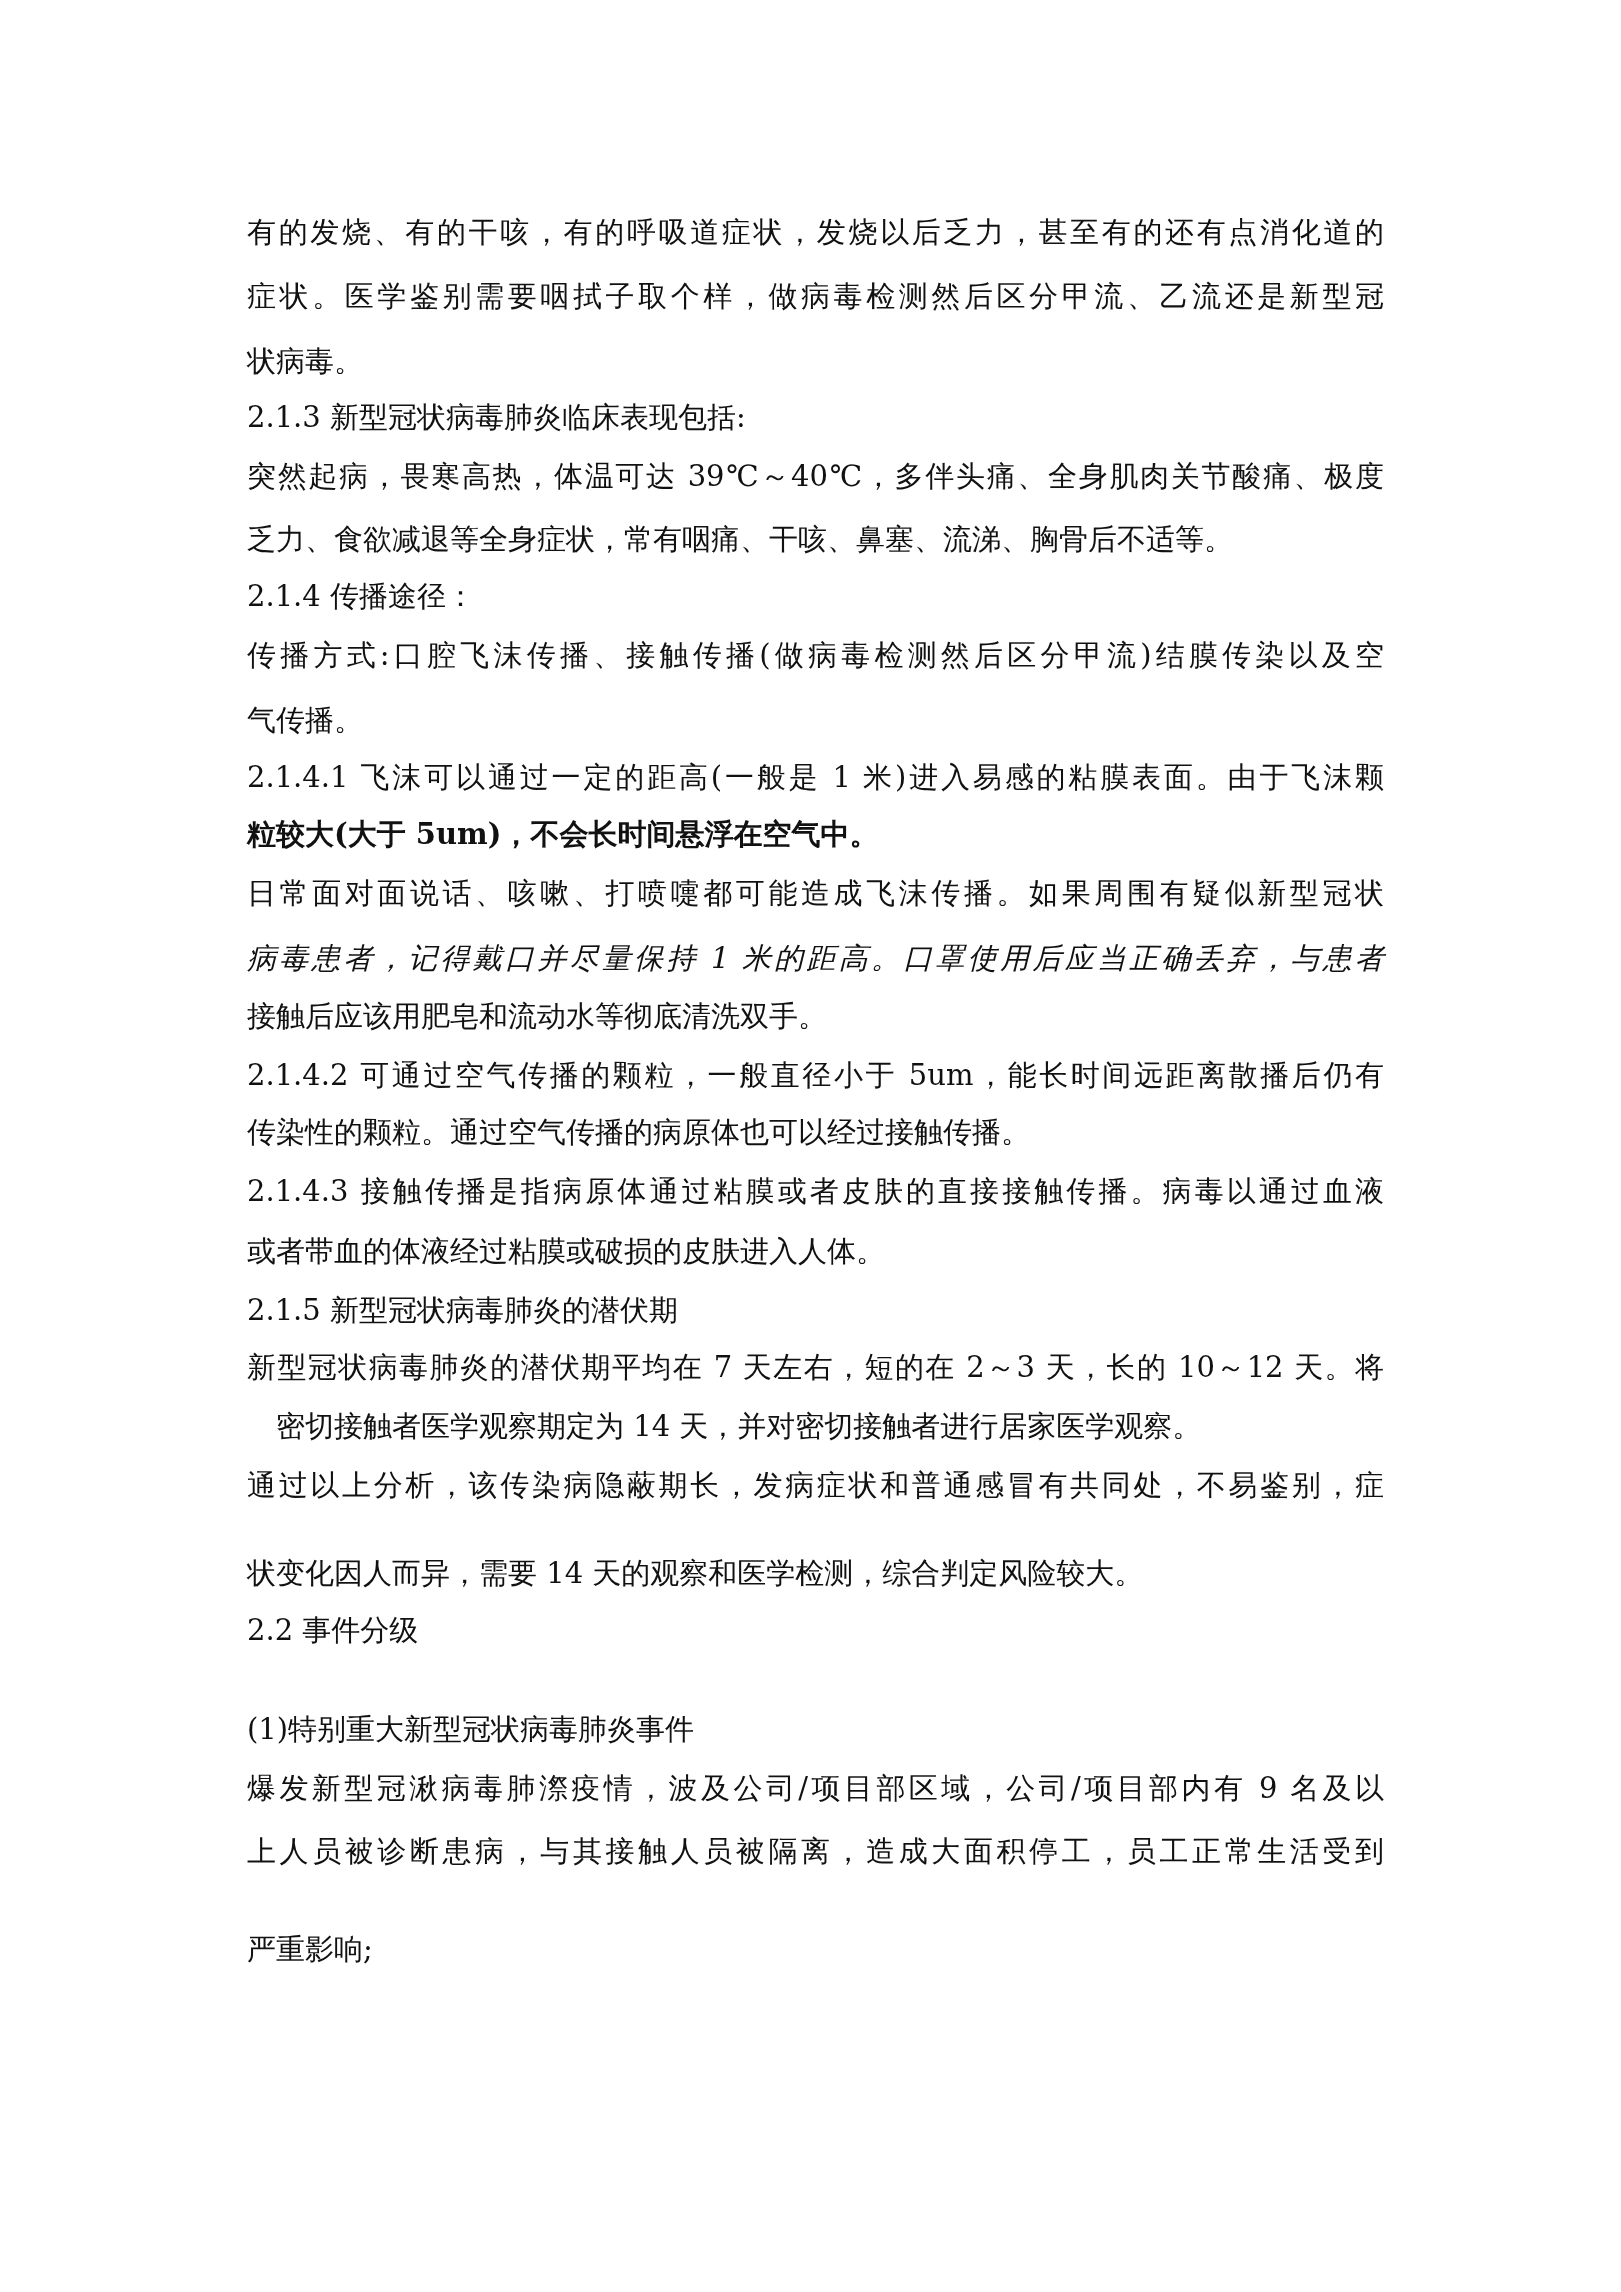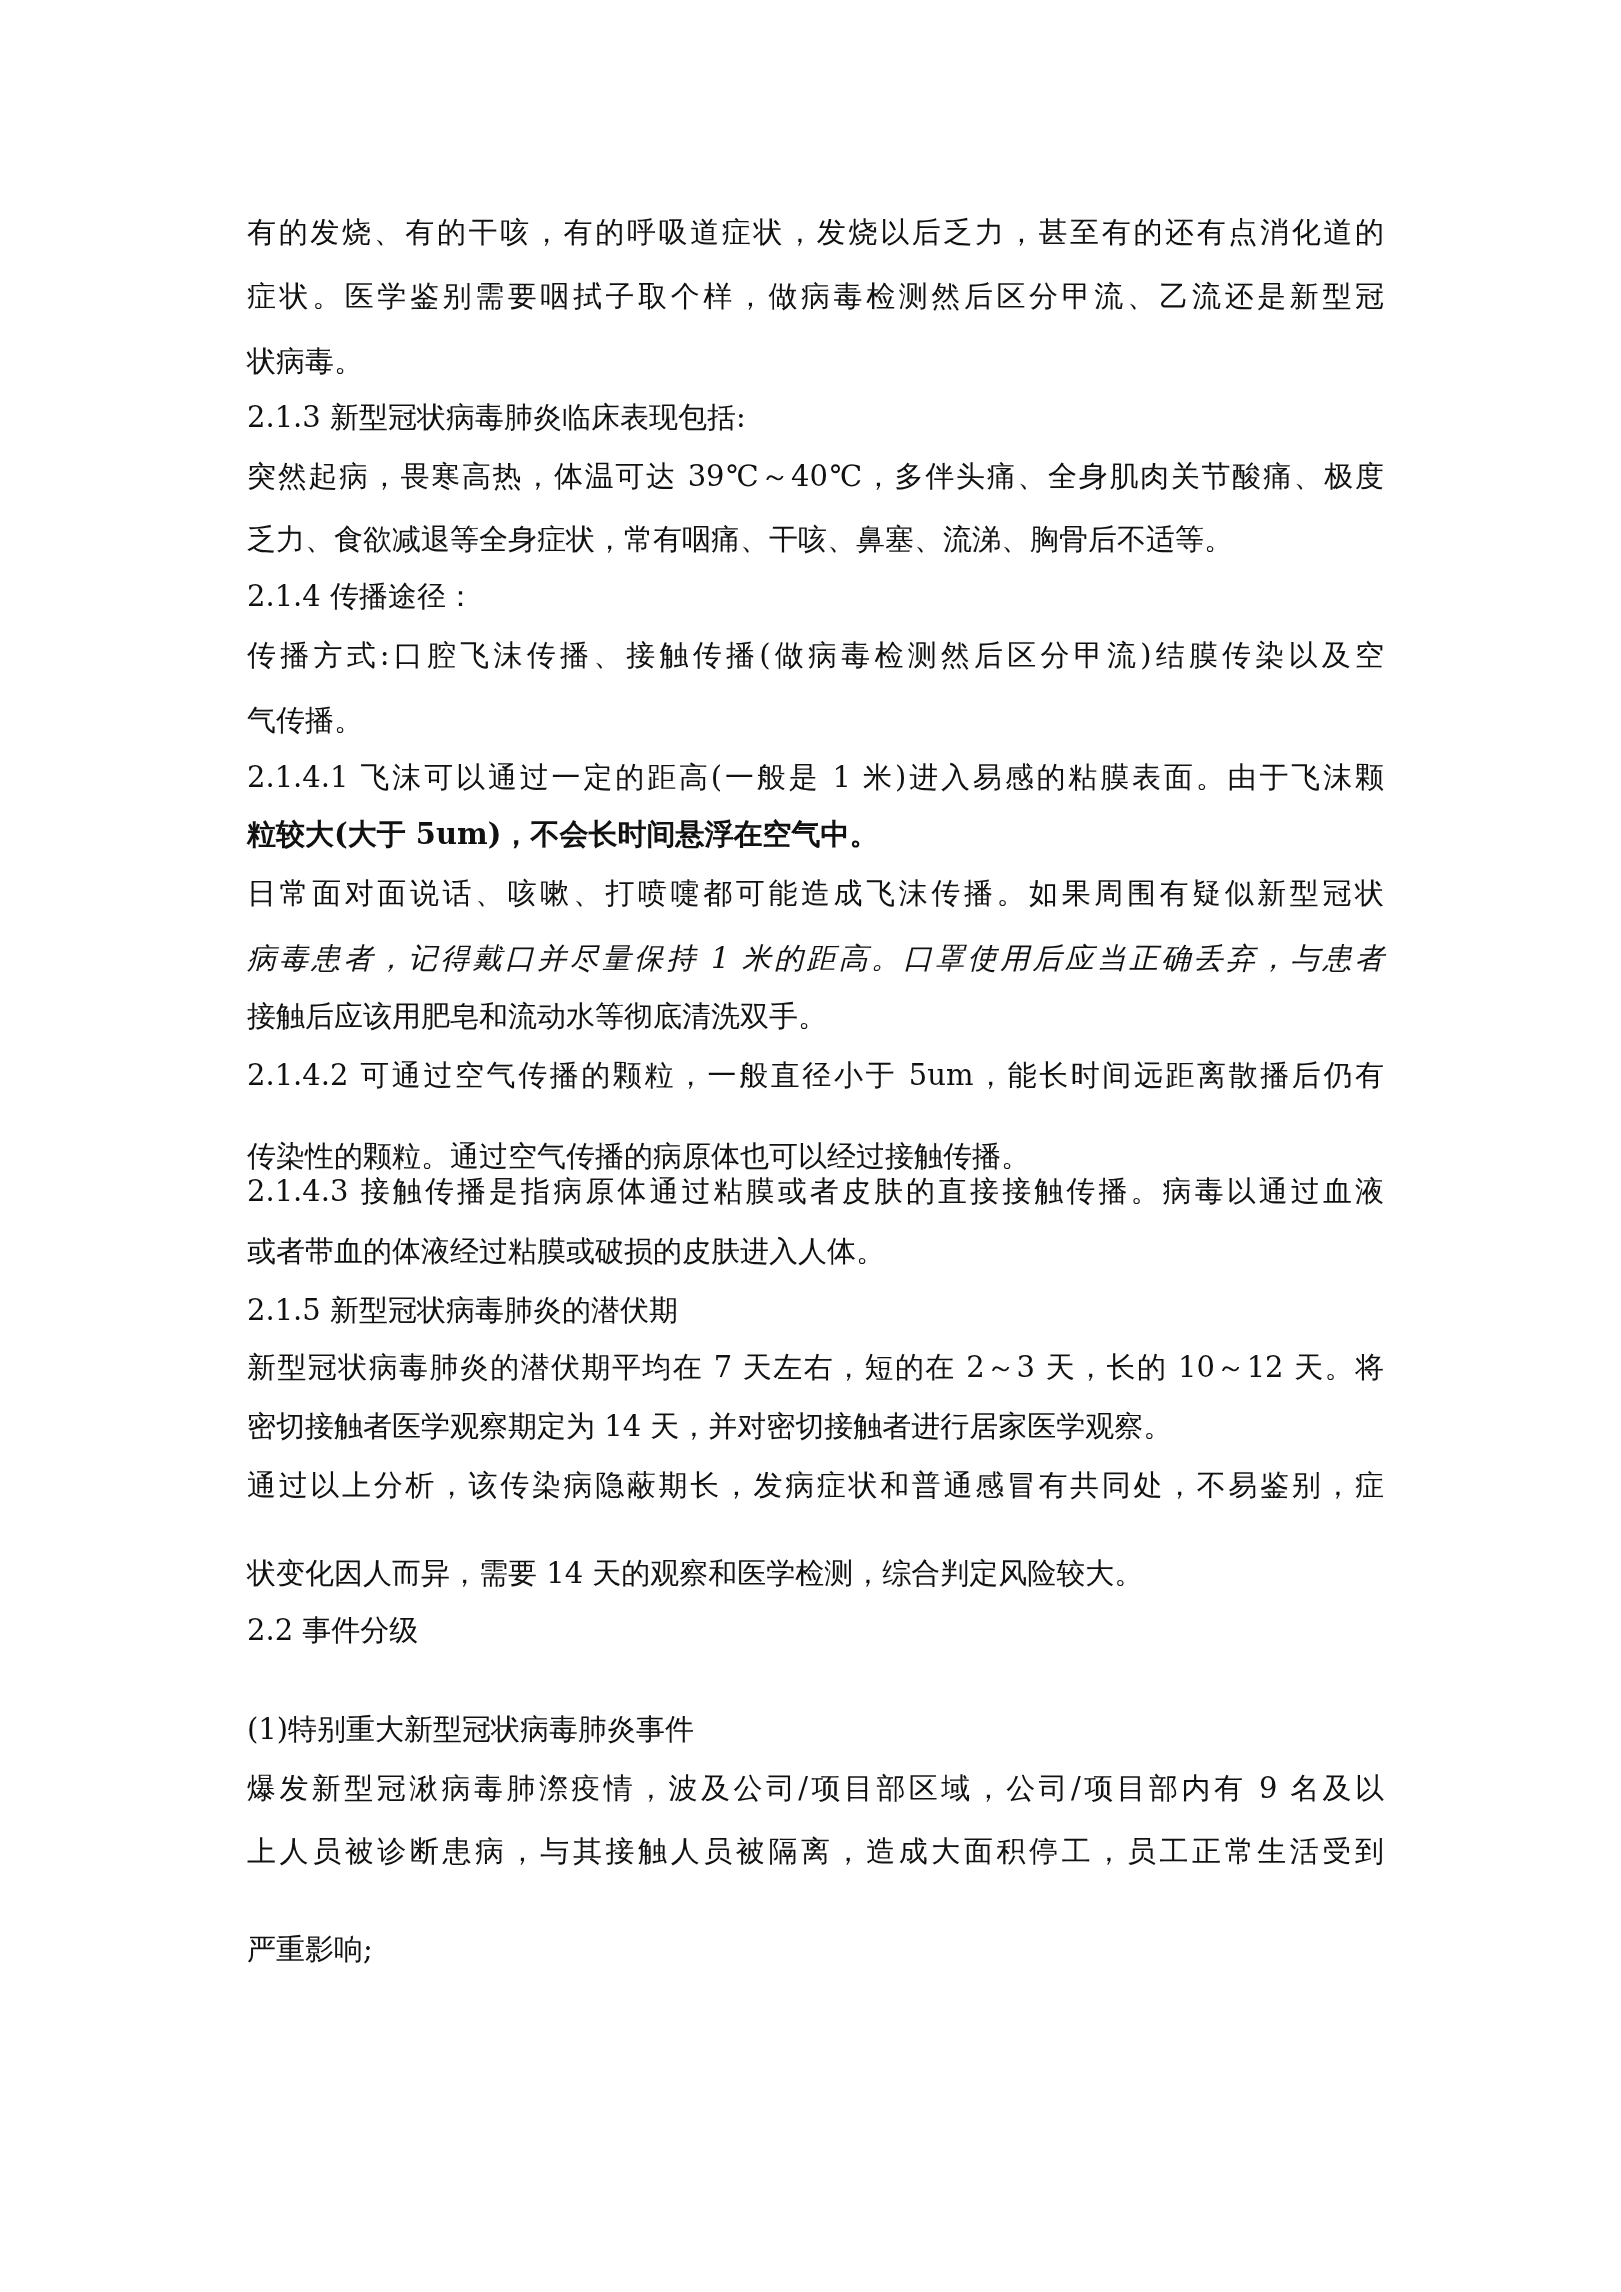--- a/index.html
+++ b/index.html
@@ -34,26 +34,26 @@
   <div class="line" style="top: 520px;">乏力、食欲减退等全身症状，常有咽痛、干咳、鼻塞、流涕、胸骨后不适等。</div>
   <div class="line" style="top: 577px;">2.1.4 传播途径：</div>
   <div class="line just" style="top: 636px;">传播方式:口腔飞沫传播、接触传播(做病毒检测然后区分甲流)结膜传染以及空</div>
   <div class="line" style="top: 701px;">气传播。</div>
   <div class="line just" style="top: 758px;">2.1.4.1 飞沫可以通过一定的距高(一般是 1 米)进入易感的粘膜表面。由于飞沫颗</div>
   <div class="line" style="top: 815px; font-weight: bold;">粒较大(大于 5um)，不会长时间悬浮在空气中。</div>
   <div class="line just" style="top: 874px;">日常面对面说话、咳嗽、打喷嚏都可能造成飞沫传播。如果周围有疑似新型冠状</div>
   <div class="line just" style="top: 939px; font-style: italic;">病毒患者，记得戴口并尽量保持 1 米的距高。口罩使用后应当正确丢弃，与患者</div>
   <div class="line" style="top: 997px;">接触后应该用肥皂和流动水等彻底清洗双手。</div>
   <div class="line just" style="top: 1056px;">2.1.4.2 可通过空气传播的颗粒，一般直径小于 5um，能长时间远距离散播后仍有</div>
-  <div class="line" style="top: 1113px; margin-top: 24px;">传染性的颗粒。通过空气传播的病原体也可以经过接触传播。</div>
+  <div class="line" style="top: 1113px;">传染性的颗粒。通过空气传播的病原体也可以经过接触传播。</div>
   <div class="line just" style="top: 1172px;">2.1.4.3 接触传播是指病原体通过粘膜或者皮肤的直接接触传播。病毒以通过血液</div>
   <div class="line" style="top: 1232px;">或者带血的体液经过粘膜或破损的皮肤进入人体。</div>
   <div class="line" style="top: 1291px;">2.1.5 新型冠状病毒肺炎的潜伏期</div>
   <div class="line just" style="top: 1348px;">新型冠状病毒肺炎的潜伏期平均在 7 天左右，短的在 2～3 天，长的 10～12 天。将</div>
-  <div class="line" style="top: 1407px;">密切接触者医学观察期定为 14 天，并对密切接触者进行居家医学观察。</div>
+  <div class="line" style="top: 1407px; margin-left: 29px;">密切接触者医学观察期定为 14 天，并对密切接触者进行居家医学观察。</div>
   <div class="line just" style="top: 1466px;">通过以上分析，该传染病隐蔽期长，发病症状和普通感冒有共同处，不易鉴别，症</div>
   <div class="line" style="top: 1530px; margin-top: 24px;">状变化因人而异，需要 14 天的观察和医学检测，综合判定风险较大。</div>
   <div class="line" style="top: 1611px;">2.2 事件分级</div>
   <div class="line" style="top: 1710px;">(1)特别重大新型冠状病毒肺炎事件</div>
   <div class="line just" style="top: 1769px;">爆发新型冠湫病毒肺漈疫情，波及公司/项目部区域，公司/项目部内有 9 名及以</div>
   <div class="line just" style="top: 1832px;">上人员被诊断患病，与其接触人员被隔离，造成大面积停工，员工正常生活受到</div>
   <div class="line" style="top: 1891px; margin-top: 39px;">严重影响;</div>
 </div>
 
 

